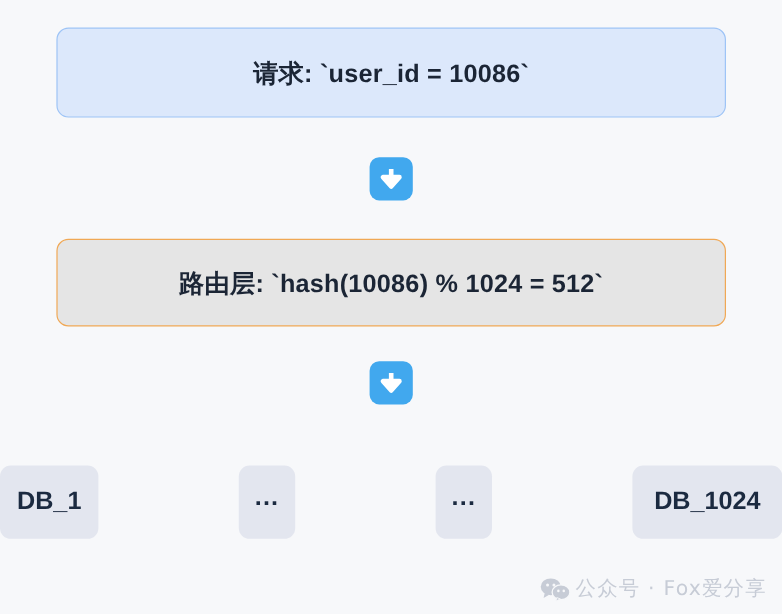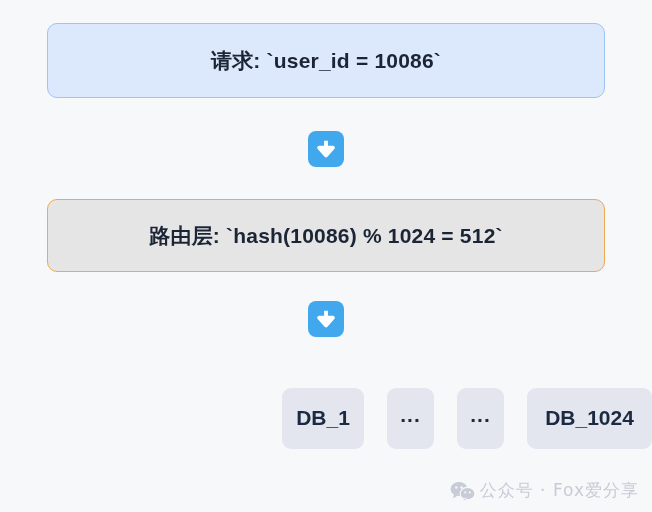--- a/index.html
+++ b/index.html
@@ -69,22 +69,21 @@
   .arrow-2 { margin-top: 29px; }
   .arrow-badge svg { display: block; }
 
   
   .shard-row {
     margin-top: 26px;
     width: 652px;
     height: 110px;
     display: flex;
     align-items: center;
-    justify-content: flex-end;
-    gap: 23px;
+    justify-content: space-between;
   }
   .shard {
     box-sizing: border-box;
     display: flex;
     align-items: center;
     justify-content: center;
     border-radius: 9px;
     background: #e3e6ef;
     color: #1b2a40;
     font-weight: bold;

